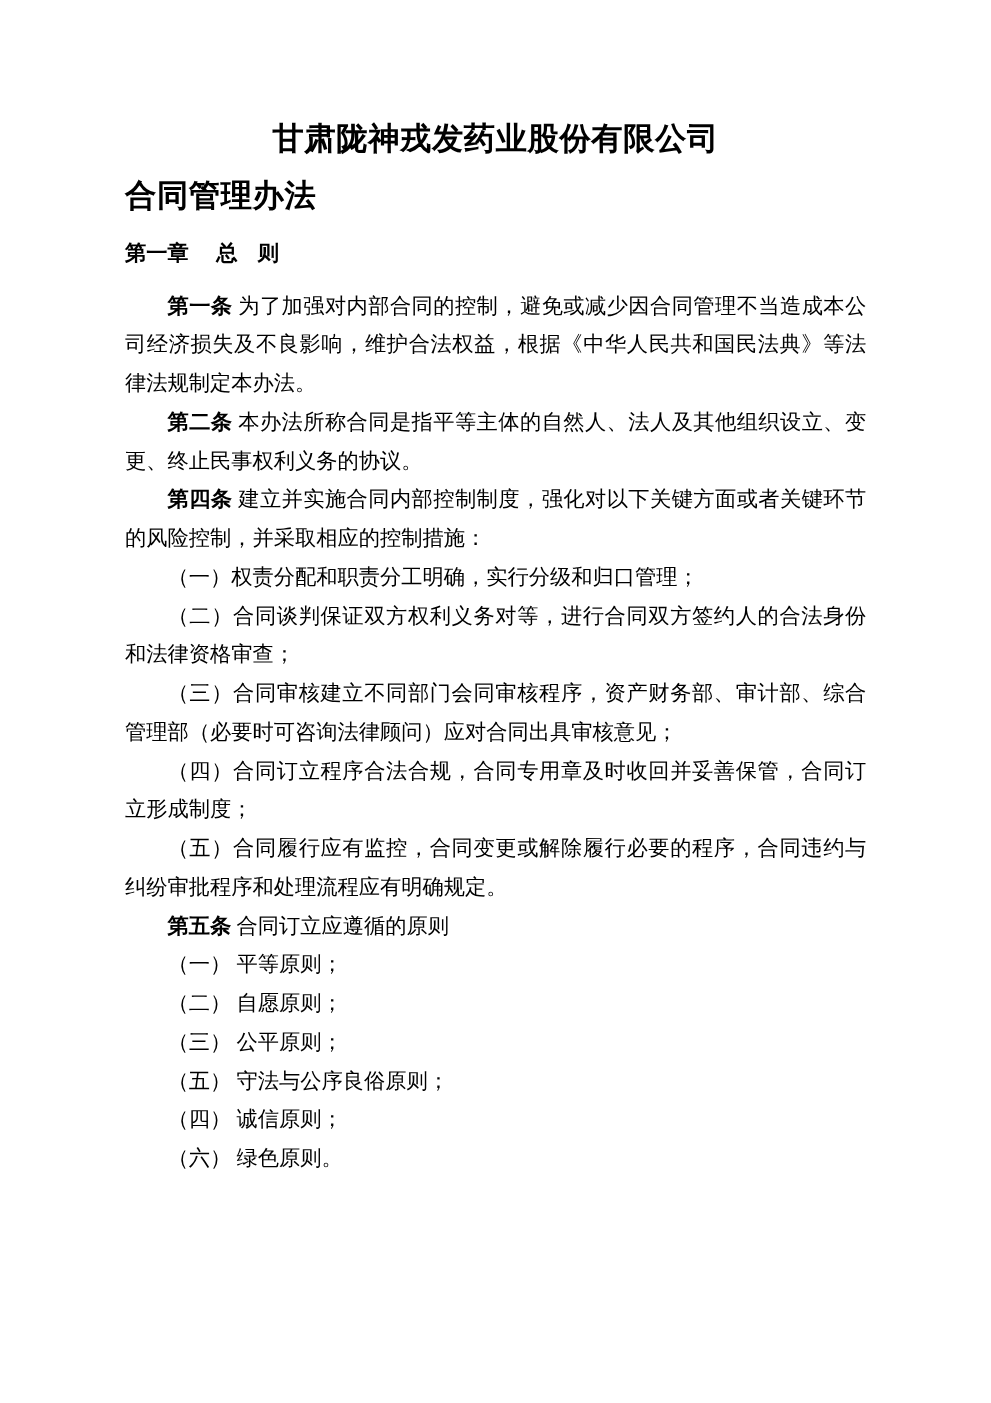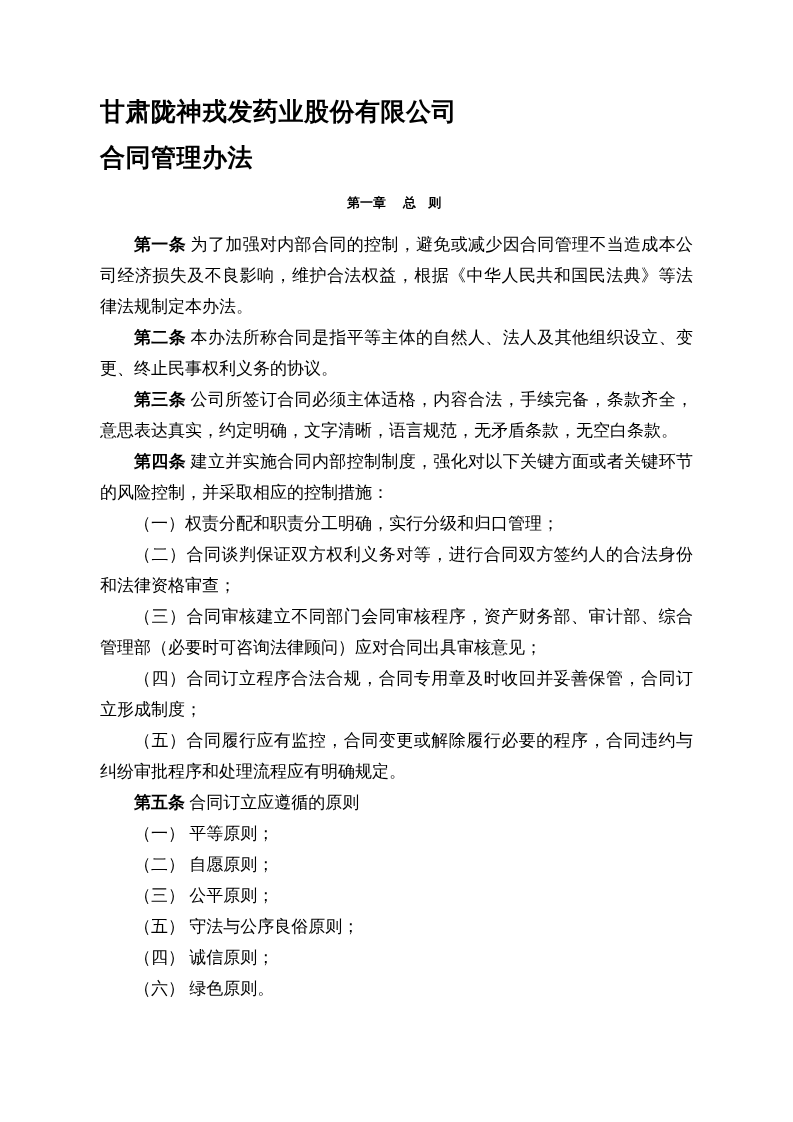--- a/index.html
+++ b/index.html
@@ -16,37 +16,36 @@
     box-sizing: border-box;
     padding: 96px 100px 0 100px;
     font-family: "Liberation Serif", "DejaVu Serif", serif;
     color: #000000;
     overflow: hidden;
   }
   .doc-title {
     margin: 0;
     font-size: 25px;
     line-height: 32px;
-    text-align: left;
+    text-align: center;
     font-weight: 700;
     letter-spacing: 0.5px;
   }
   .doc-subtitle {
     margin: 14px 0 0 0;
     font-size: 25px;
     line-height: 32px;
     text-align: left;
     font-weight: 700;
     letter-spacing: 0.5px;
   }
   .chapter-heading {
     margin: 16px 0 0 0;
-    font-size: 13px;
+    font-size: 17px;
     line-height: 26px;
-    text-align: center;
     font-weight: 700;
   }
   .chapter-heading .chapter-title {
     margin-left: 1.3em;
     letter-spacing: 0.35em;
   }
   .doc-body {
     margin-top: 13px;
   }
   .doc-body p {
@@ -70,21 +69,20 @@
 
   <h2 class="doc-subtitle">合同管理办法</h2>
 
   <h3 class="chapter-heading">
     <span class="chapter-number">第一章</span><span class="chapter-title">总 则</span>
   </h3>
 
   <div class="doc-body">
       <p><b>第一条</b> 为了加强对内部合同的控制，避免或减少因合同管理不当造成本公司经济损失及不良影响，维护合法权益，根据《中华人民共和国民法典》等法律法规制定本办法。</p>
       <p><b>第二条</b> 本办法所称合同是指平等主体的自然人、法人及其他组织设立、变更、终止民事权利义务的协议。</p>
-      <p><b>第三条</b> 公司所签订合同必须主体适格，内容合法，手续完备，条款齐全，意思表达真实，约定明确，文字清晰，语言规范，无矛盾条款，无空白条款。</p>
       <p><b>第四条</b> 建立并实施合同内部控制制度，强化对以下关键方面或者关键环节的风险控制，并采取相应的控制措施：</p>
       <p>（一）权责分配和职责分工明确，实行分级和归口管理；</p>
       <p>（二）合同谈判保证双方权利义务对等，进行合同双方签约人的合法身份和法律资格审查；</p>
       <p>（三）合同审核建立不同部门会同审核程序，资产财务部、审计部、综合管理部（必要时可咨询法律顾问）应对合同出具审核意见；</p>
       <p>（四）合同订立程序合法合规，合同专用章及时收回并妥善保管，合同订立形成制度；</p>
       <p>（五）合同履行应有监控，合同变更或解除履行必要的程序，合同违约与纠纷审批程序和处理流程应有明确规定。</p>
       <p><b>第五条</b> 合同订立应遵循的原则</p>
       <p>（一） 平等原则；</p>
       <p>（二） 自愿原则；</p>
       <p>（三） 公平原则；</p>

